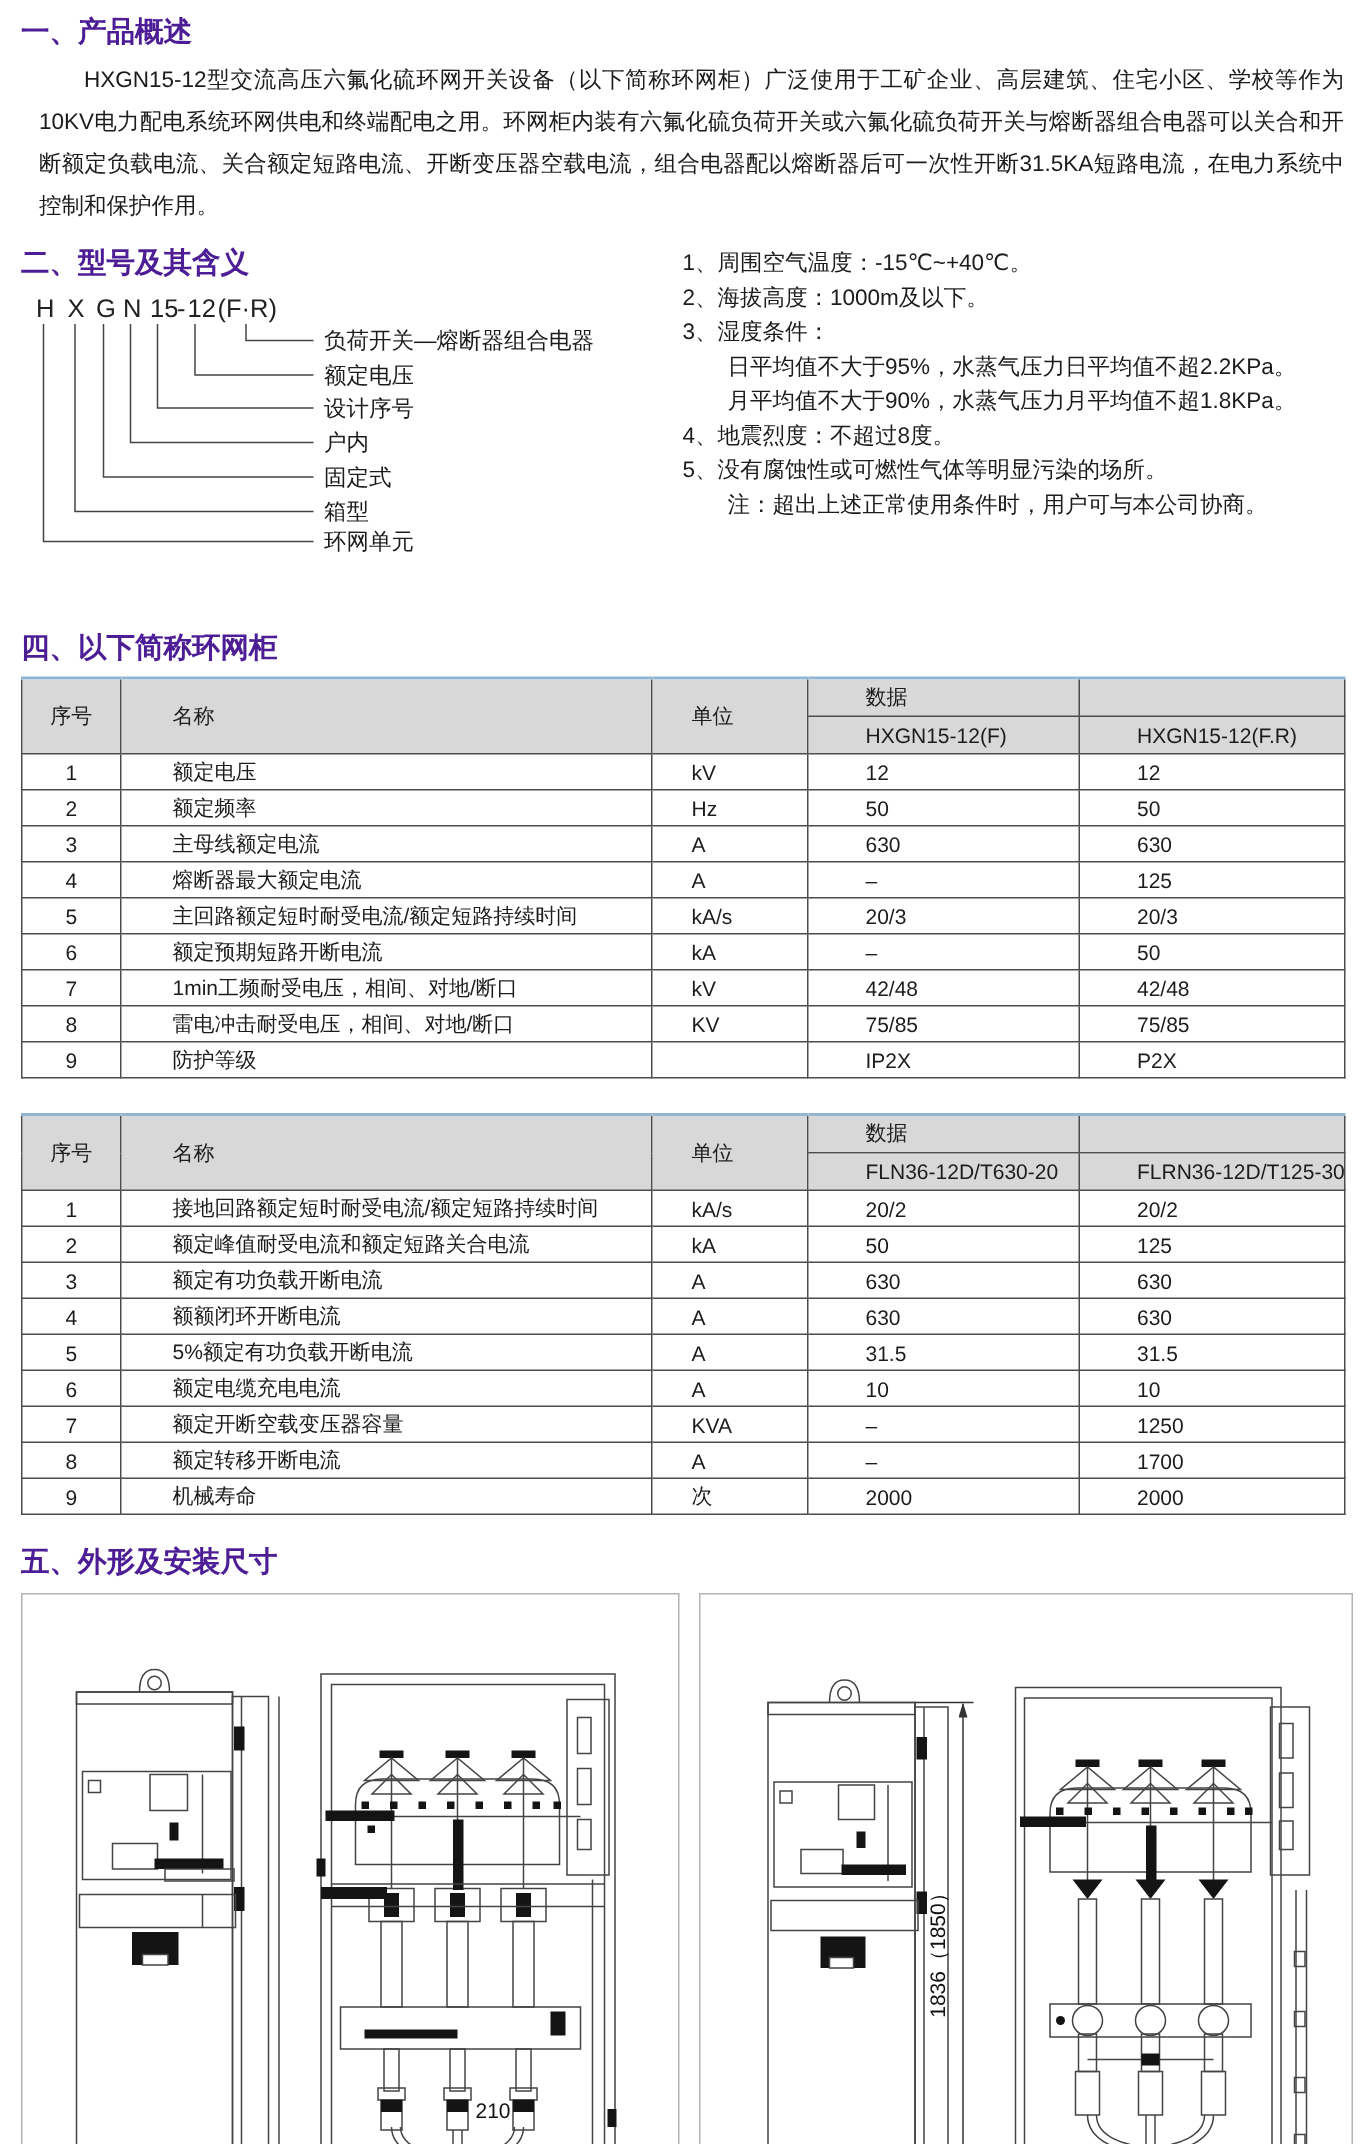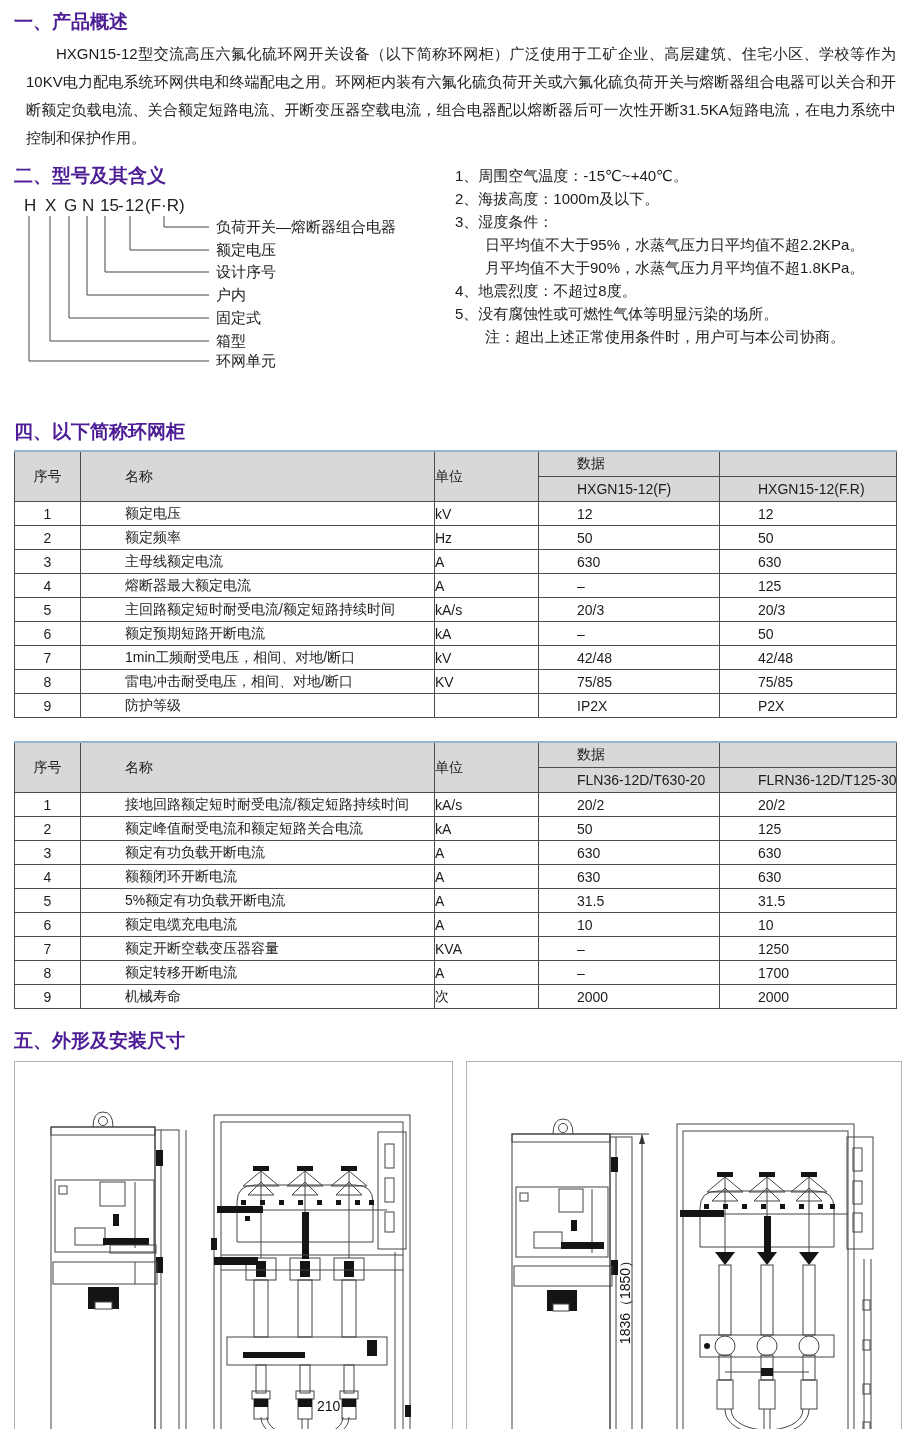--- a/index.html
+++ b/index.html
@@ -16,22 +16,22 @@
   .model-svg text.code{font-size:17px;fill:#222}
   .ln{stroke:#444;fill:none;stroke-width:1}
   .blk{fill:#141414;stroke:none}
   .dim{stroke:#333;fill:none;stroke-width:1}
   .dimt{font-size:14px;fill:#111}
   .ptable{border-collapse:collapse;table-layout:fixed;width:882px;font-size:14px;margin-top:5px}
   .ptable th,.ptable td{border:1px solid #4c4c4c;padding:0;height:23px;font-weight:normal;text-align:left;white-space:nowrap;overflow:hidden}
   .ptable thead th{background:#d8d8d8;height:24px}
   .ptable thead tr:first-child th{border-top:2px solid #92b6d1}
   .ptable .c-no{text-align:center;padding:0}
-  .ptable .c-name{padding-left:44px}
-  .ptable .c-unit{}
+  .ptable .c-name{padding-left:34px}
+  .ptable .c-unit{padding-left:26px}
   .ptable .c-data{padding-left:38px}
   .tbl-gap{height:18px}
   .sec4{margin-top:14px}
   .sec5{margin-top:20px}
   .draw-row{display:flex;gap:13px;margin-top:8px}
   .draw-box{border:1px solid #b3b3b3;background:#fff}
 </style>
 </head>
 <body>
 

